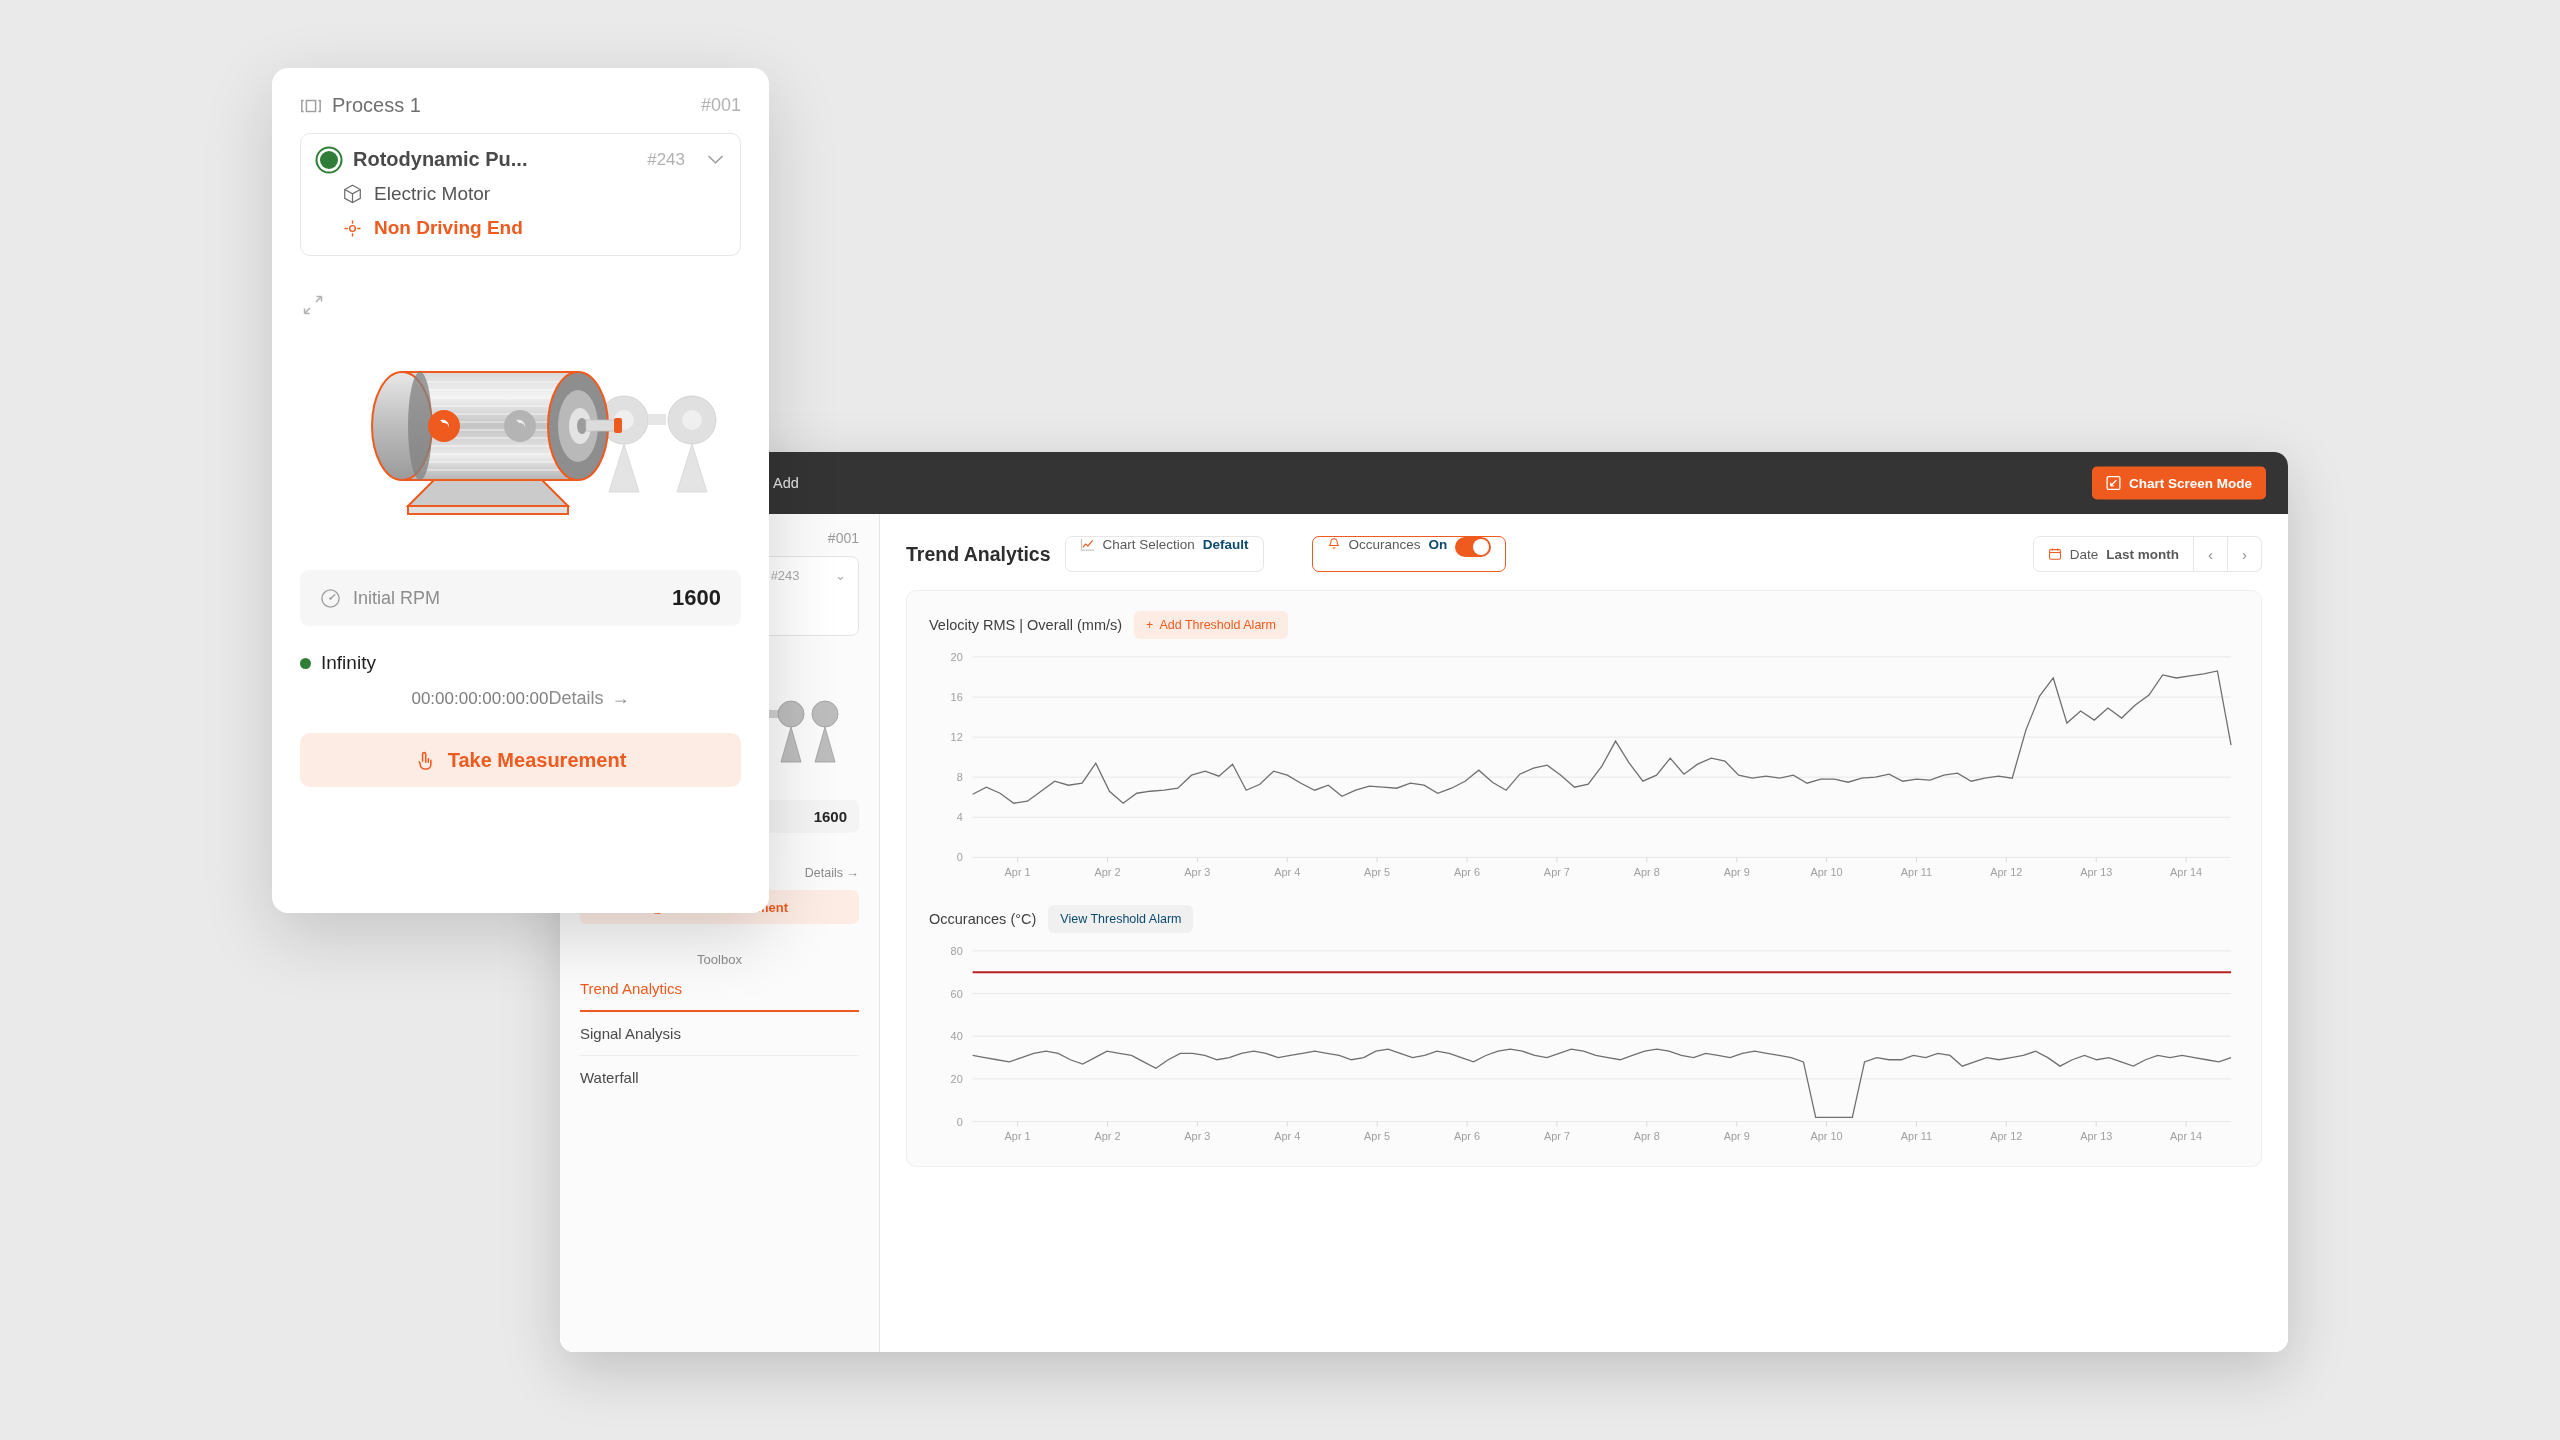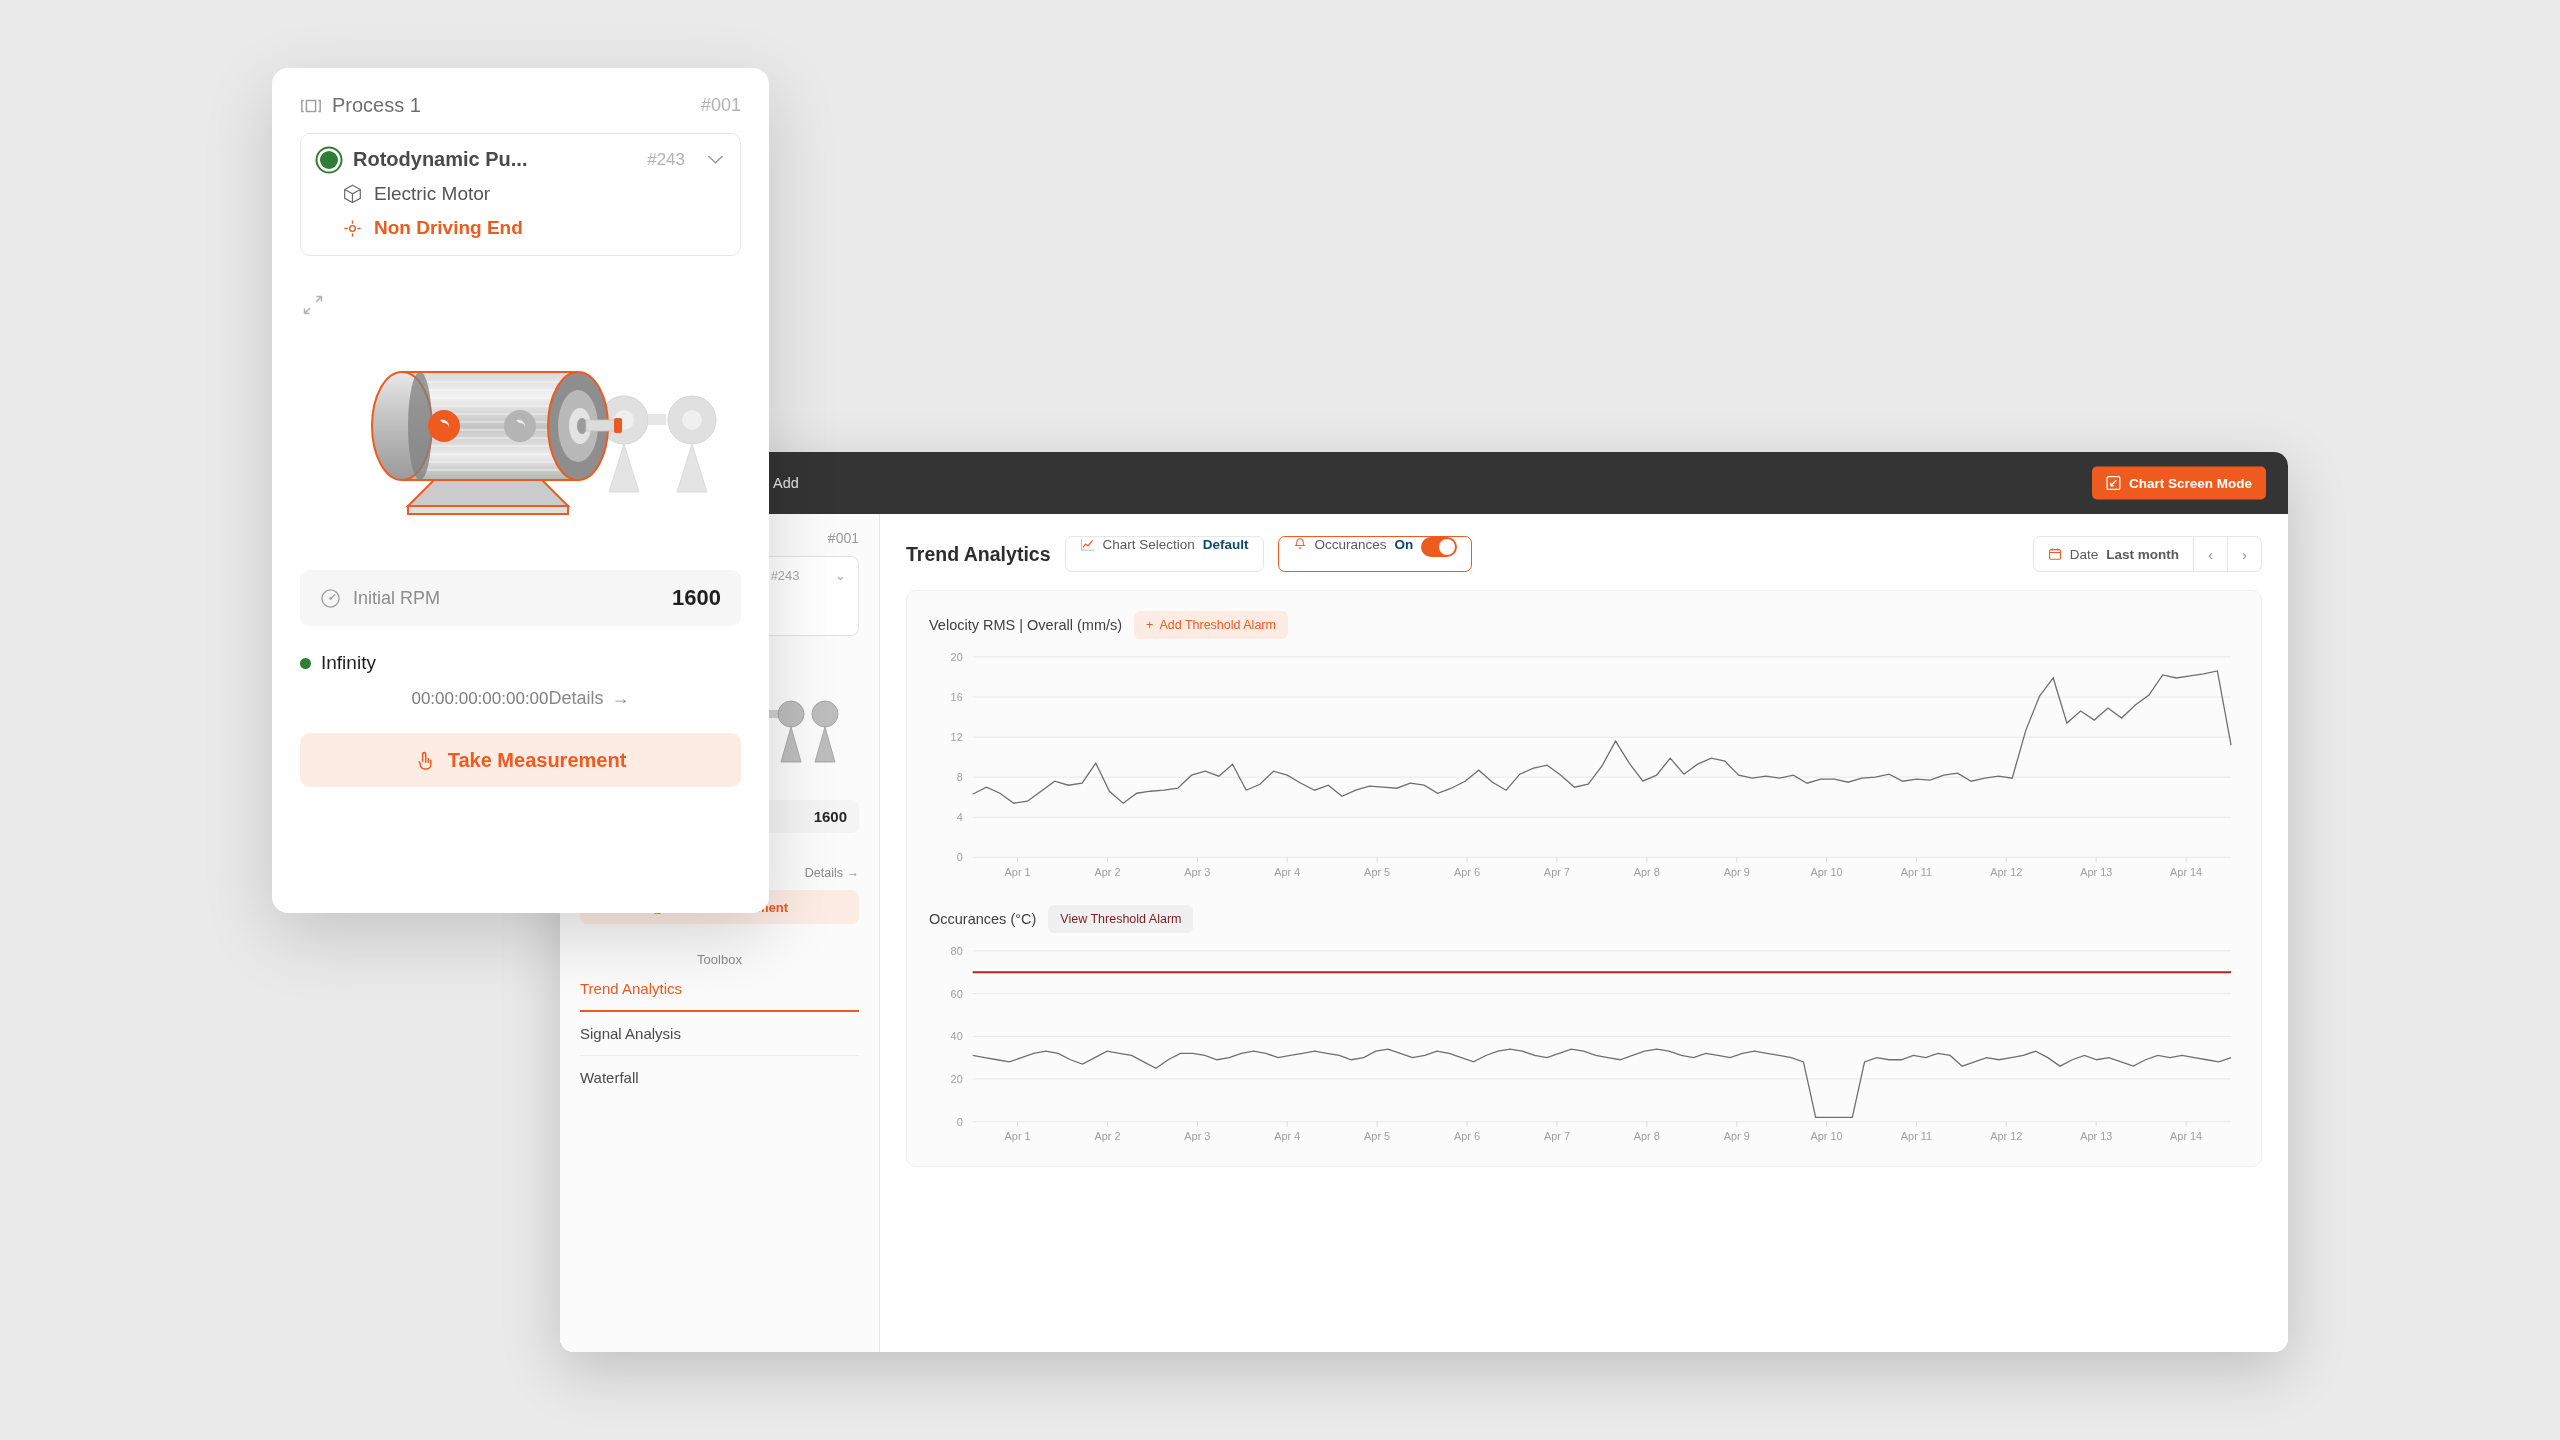--- a/index.html
+++ b/index.html
@@ -104,21 +104,21 @@
   .main { flex: 1; padding: 22px 26px; background: #ffffff; min-width: 0; }
   .main-head { display: flex; align-items: center; gap: 14px; }
   .main-title { font-size: 19.5px; font-weight: bold; color: #2d2d2d; }
   .pill {
     display: flex; align-items: flex-start; gap: 8px;
     height: 36px; padding: 0 14px; border-radius: 7px;
     border: 1px solid #e6e6e6; background: #fff;
     font-size: 13.5px; color: #5a5a5a; cursor: pointer; white-space: nowrap;
   }
   .pill b { color: #0c4a6e; }
-  .pill.alarm { border-color: #ef5a1f; }
+  .pill.alarm { border-color: #ef5a1f; margin-left: 34px; }
   .toggle {
     width: 36px; height: 20px; border-radius: 10px; background: #ef5a1f;
     position: relative; flex: none;
   }
   .toggle::after {
     content:''; position:absolute; right:2px; top:2px;
     width:16px; height:16px; border-radius:50%; background:#fff;
   }
   .date-group { margin-left: auto; display: flex; align-items: center; }
   .date-pill {
@@ -142,21 +142,21 @@
   .chart-block + .chart-block { margin-top: 20px; }
   .chart-head { display: flex; align-items: center; gap: 12px; }
   .chart-title { font-size: 14.5px; color: #404040; }
   .btn-alarm-add {
     background: #fdece4; color: #ef5a1f; border: none; border-radius: 6px;
     height: 28px; padding: 0 12px; font-size: 12.5px; cursor: pointer;
     display:flex; align-items:center; gap:6px;
     font-family: "Liberation Sans", sans-serif;
   }
   .btn-alarm-view {
-    background: #f0f0f0; color: #7f1d1d; border: none; border-radius: 6px;
+    background: #f0f0f0; color: #0c4a6e; border: none; border-radius: 6px;
     height: 28px; padding: 0 12px; font-size: 12.5px; cursor: pointer;
     font-family: "Liberation Sans", sans-serif;
   }
   .chart-svg { display: block; width: 100%; margin-top: 8px; }
   .gridline { stroke: #e8e8e8; stroke-width: 1; }
   .axis-tick-txt { fill: #a0a0a0; font-size: 11px; font-family: "Liberation Sans", sans-serif; }
   .series-line { fill: none; stroke: #6f6f6f; stroke-width: 1.3; }
   .threshold-line { stroke: #b72121; stroke-width: 2; }
   .tickmark { stroke: #dcdcdc; stroke-width: 1; }
 

